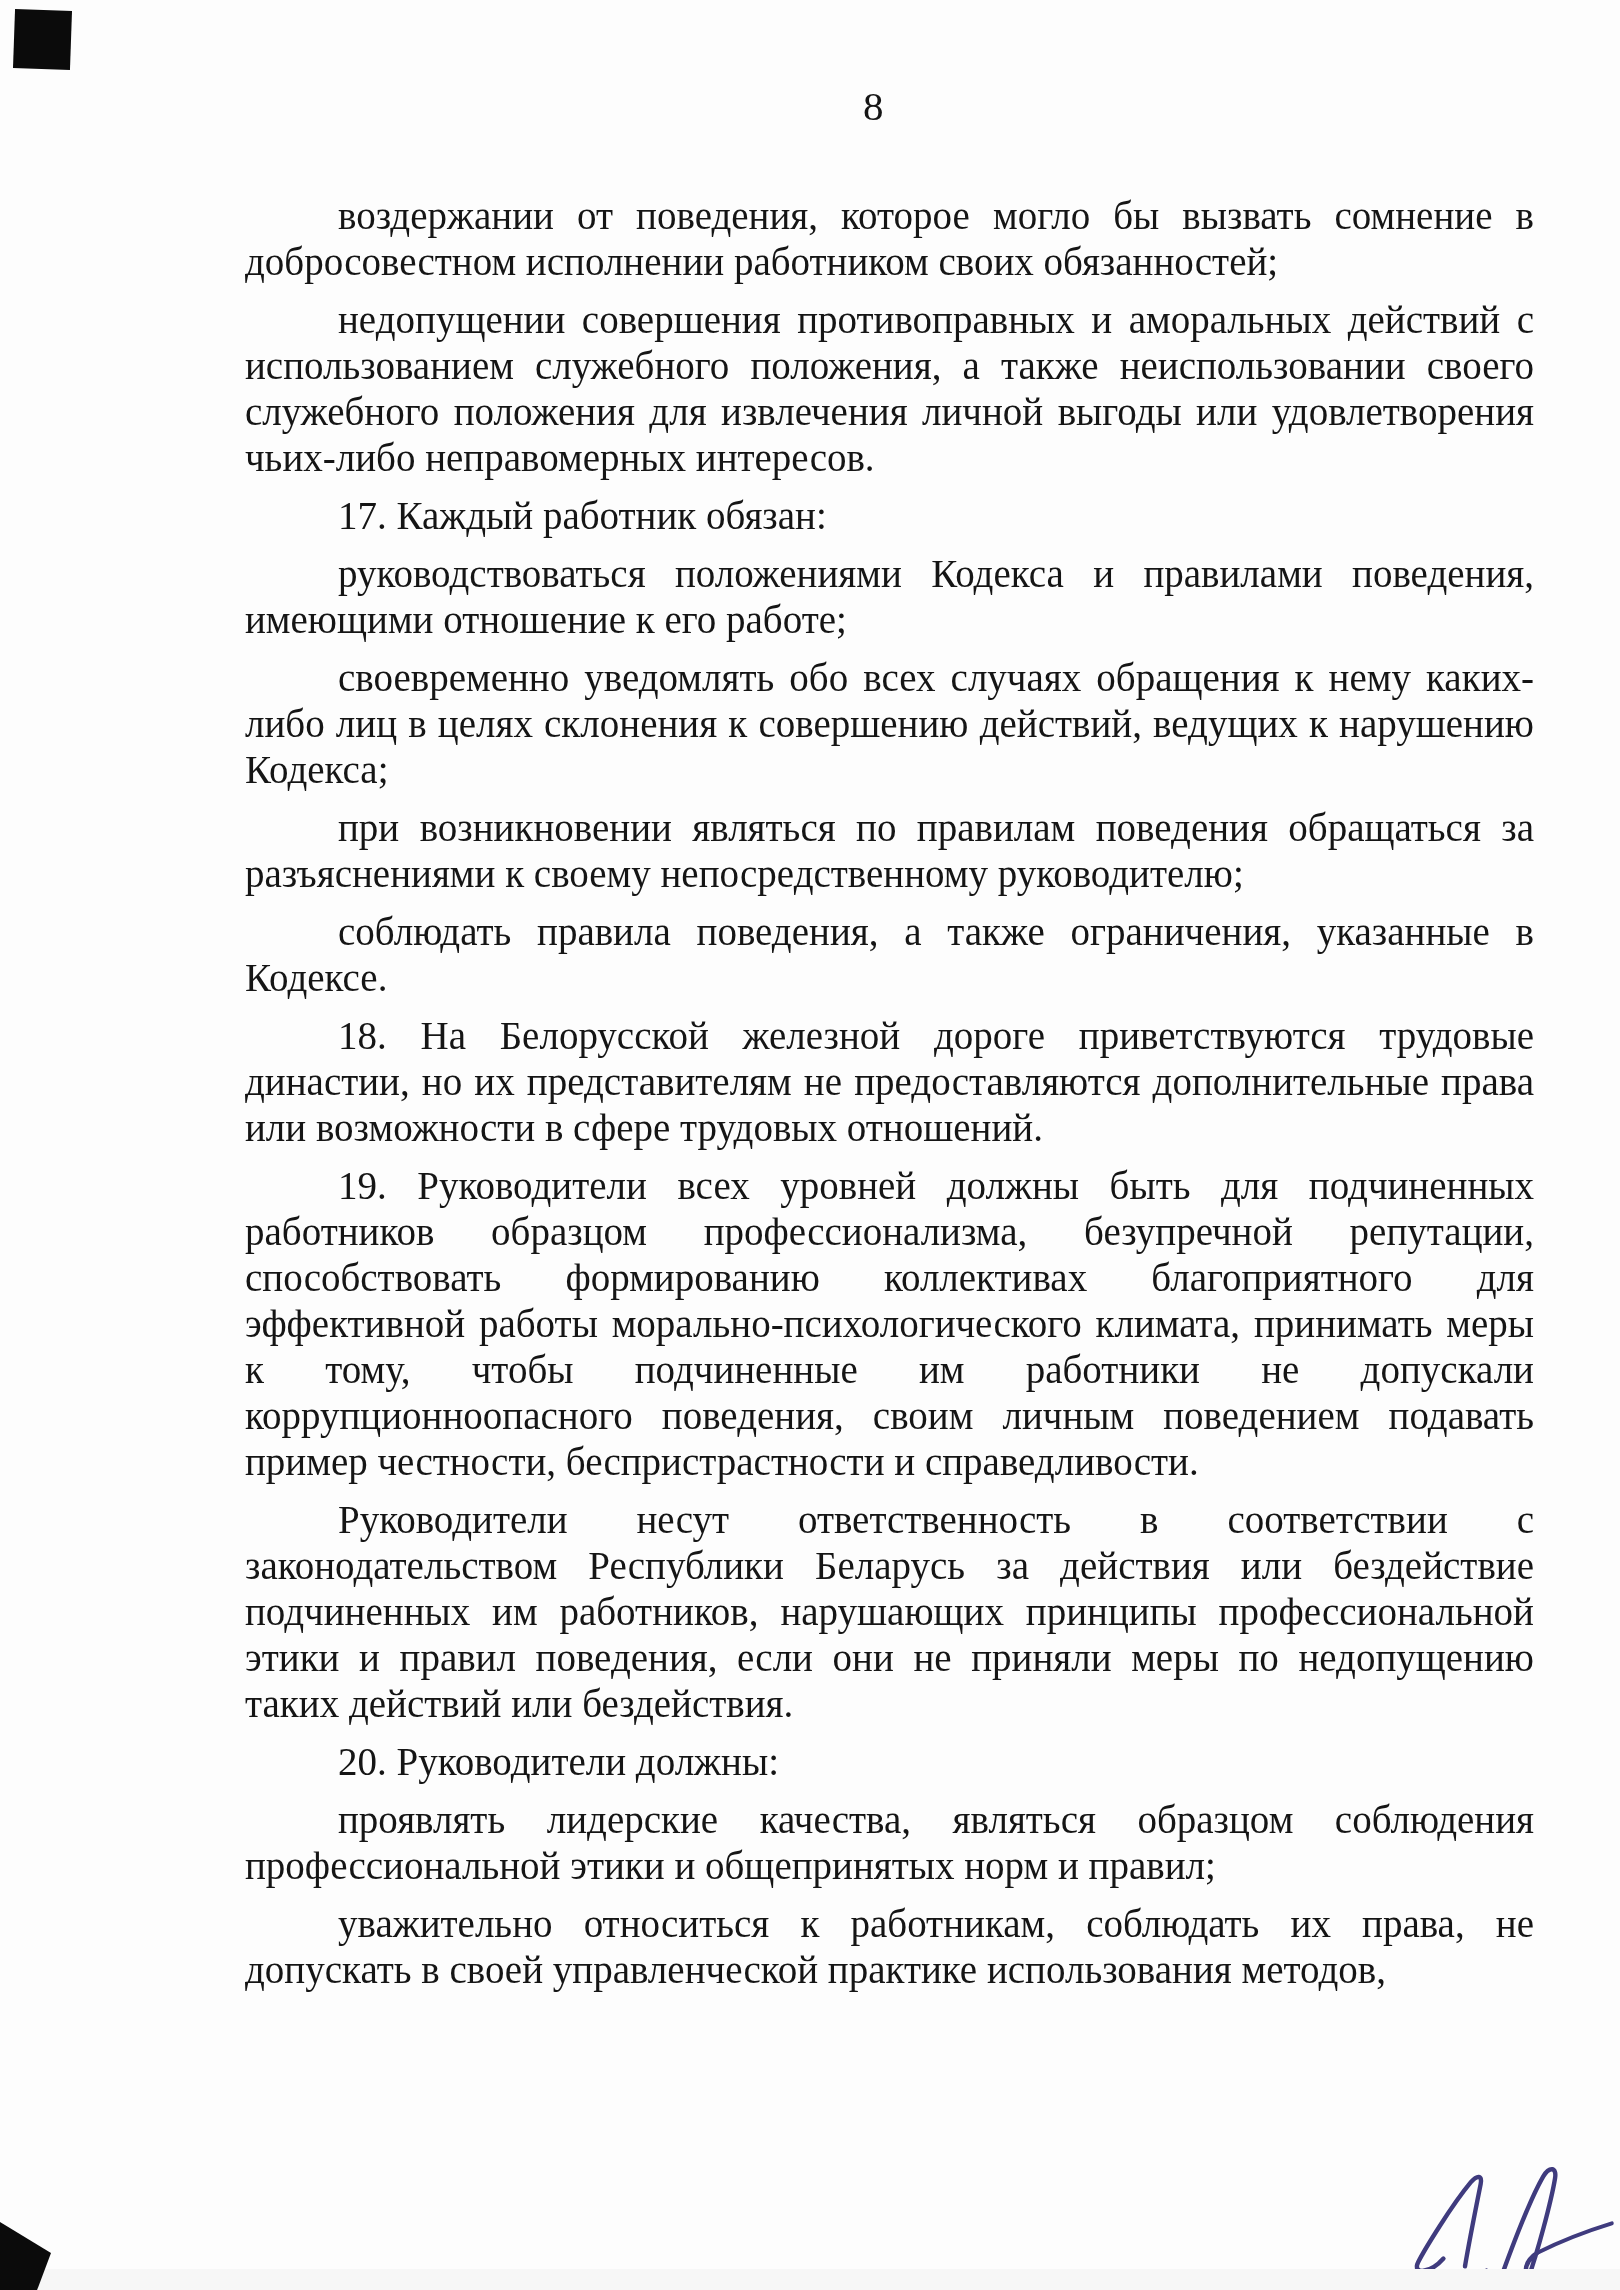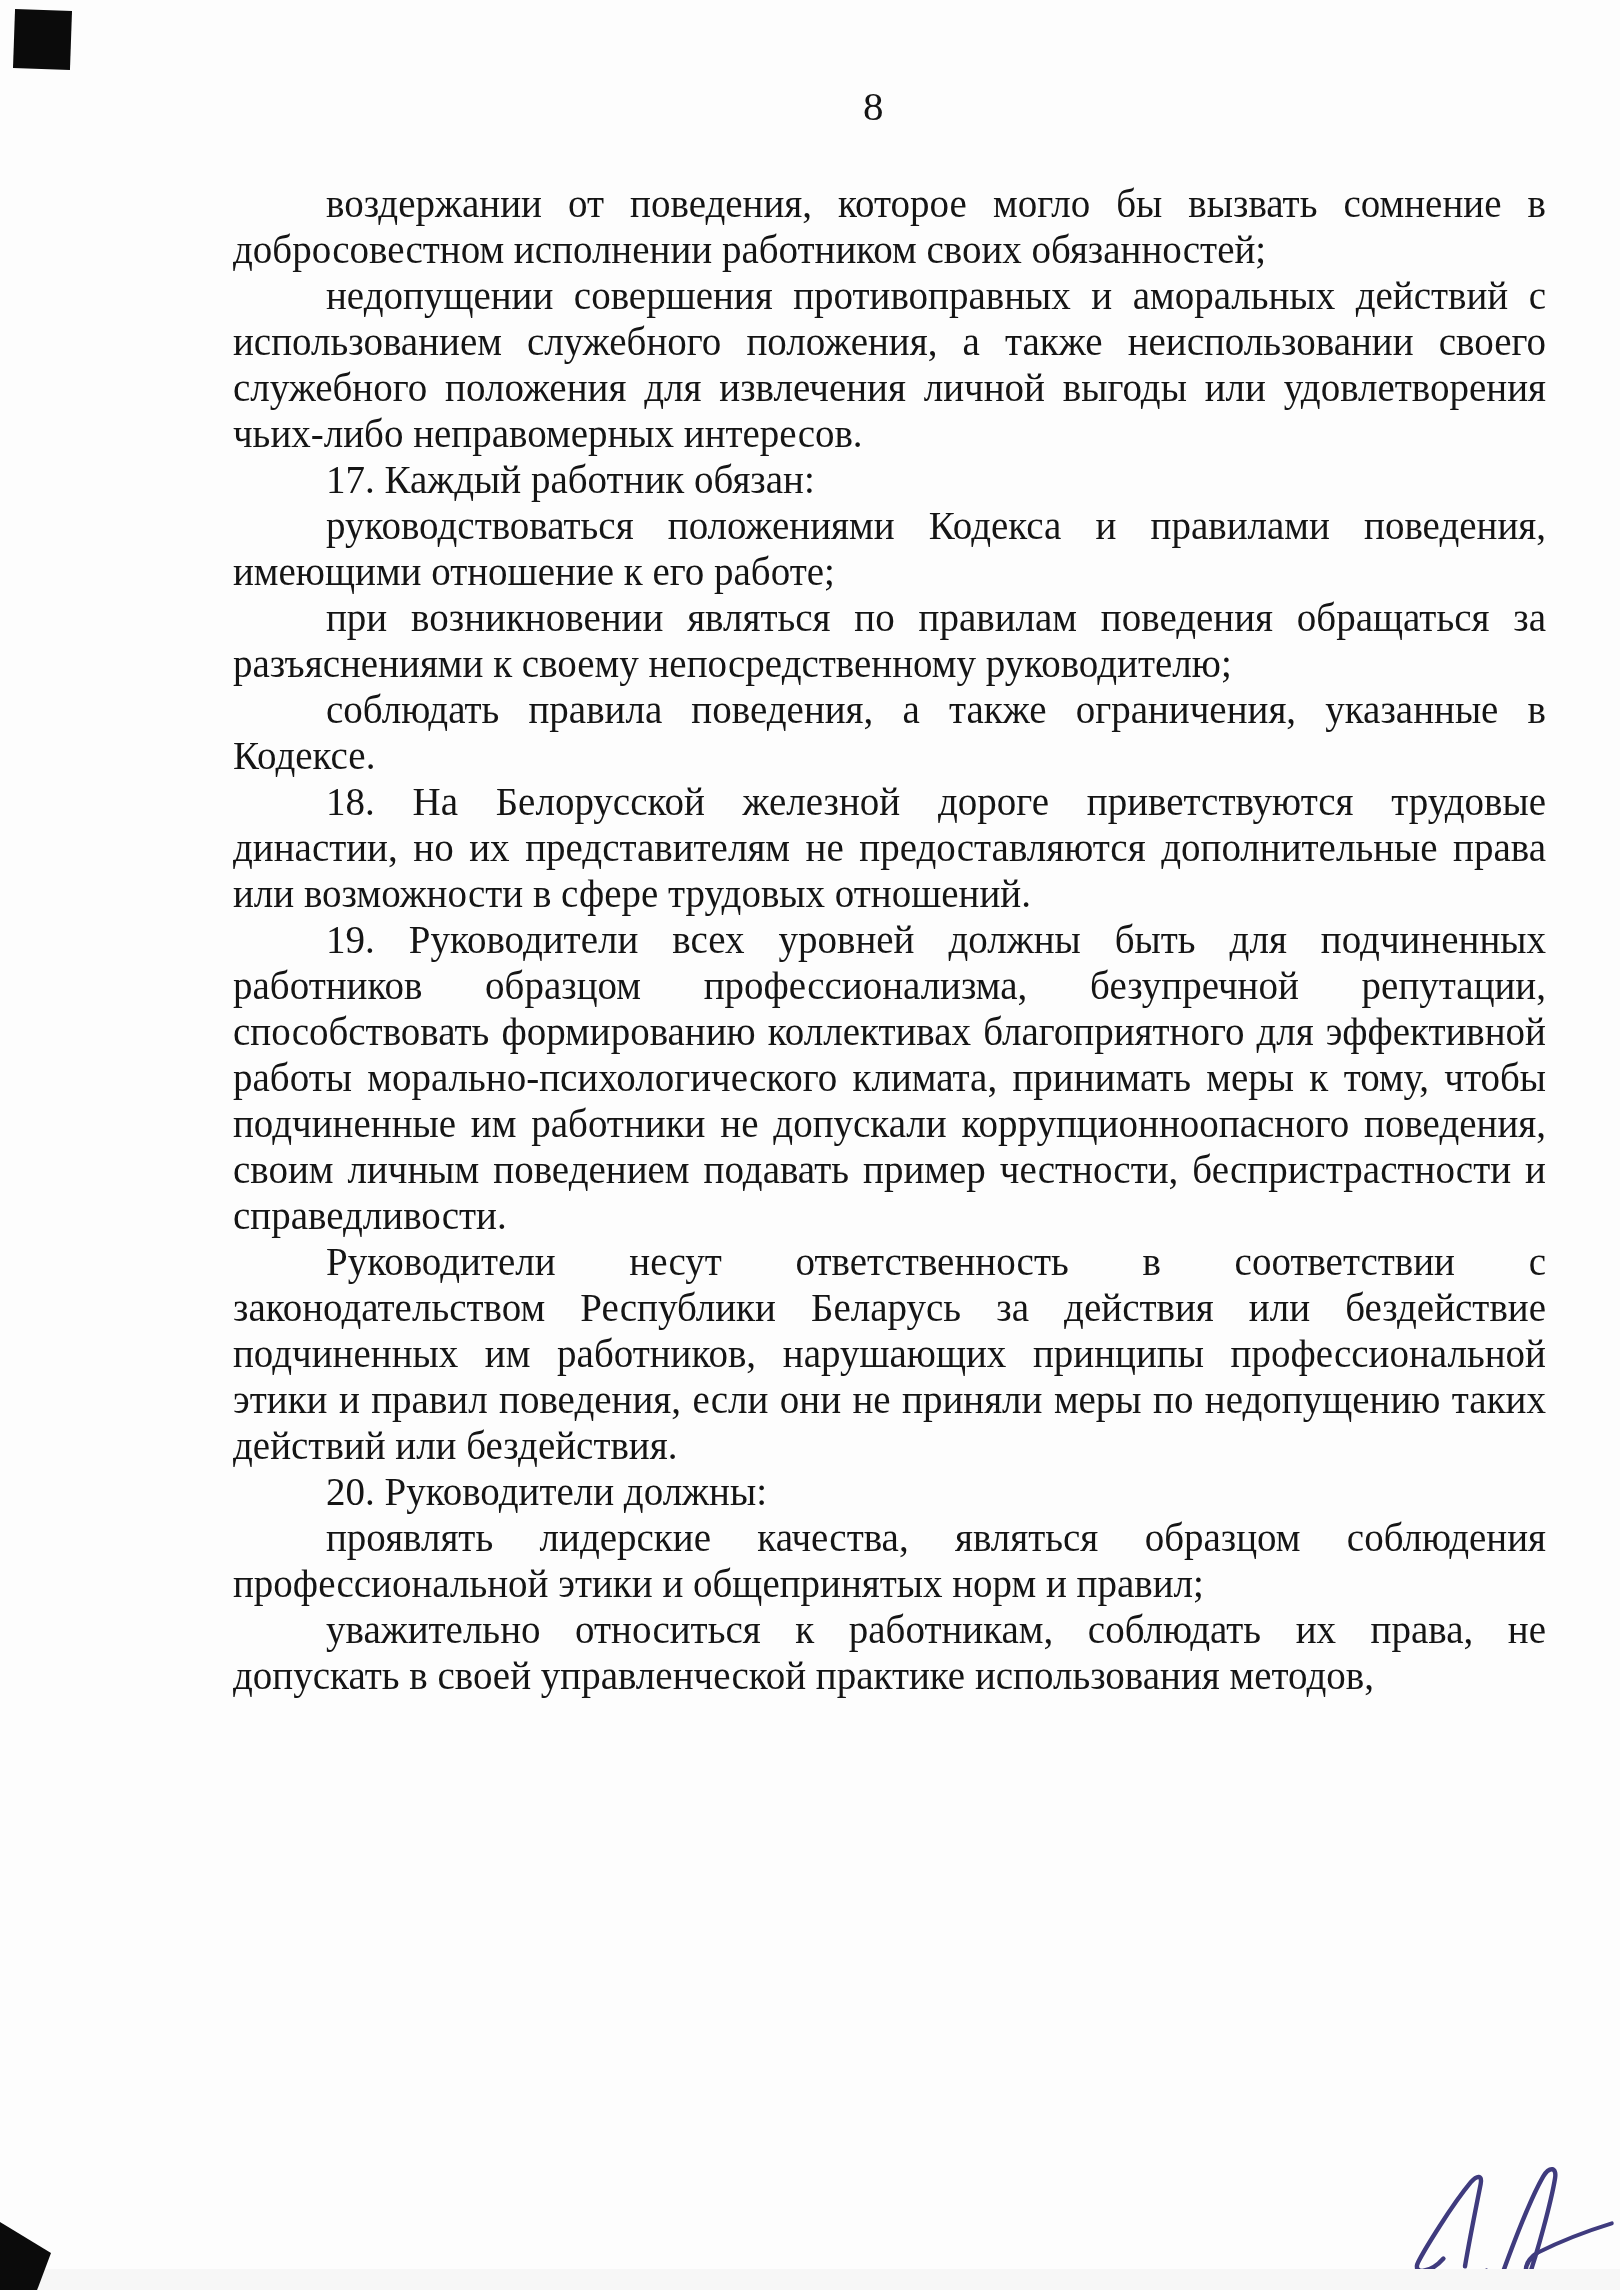--- a/index.html
+++ b/index.html
@@ -48,21 +48,21 @@
   .text-block {
     position: absolute;
     top: 181px;
     left: 233px;
     width: 1313px;
     font-size: 39px;
     line-height: 46px;
     text-align: justify;
   }
   .text-block p {
-    margin: 0;
+    margin: 12px;
     padding: 0;
     text-indent: 93px;
   }
   .section-heading {
     margin: 59px 0 19.6px 0;
     text-align: center;
     text-indent: 0;
     font-size: 39px;
     letter-spacing: 0px;
     white-space: nowrap;
@@ -82,20 +82,21 @@
 
   <div class="artifact-top-left"></div>
 
   <div class="page-number">8</div>
 
   <div class="text-block">
     <p>воздержании от поведения, которое могло бы вызвать сомнение в добросовестном исполнении работником своих обязанностей;</p>
     <p>недопущении совершения противоправных и аморальных действий с использованием служебного положения, а также неиспользовании своего служебного положения для извлечения личной выгоды или удовлетворения чьих-либо неправомерных интересов.</p>
     <p>17. Каждый работник обязан:</p>
     <p>руководствоваться положениями Кодекса и правилами поведения, имеющими отношение к его работе;</p>
+    <p>своевременно уведомлять обо всех случаях обращения к нему каких-либо лиц в целях склонения к совершению действий, ведущих к нарушению Кодекса;</p>
     <p>при возникновении являться по правилам поведения обращаться за разъяснениями к своему непосредственному руководителю;</p>
     <p>соблюдать правила поведения, а также ограничения, указанные в Кодексе.</p>
     <p>18. На Белорусской железной дороге приветствуются трудовые династии, но их представителям не предоставляются дополнительные права или возможности в сфере трудовых отношений.</p>
 
 
     <p>19. Руководители всех уровней должны быть для подчиненных работников образцом профессионализма, безупречной репутации, способствовать формированию коллективах благоприятного для эффективной работы морально-психологического климата, принимать меры к тому, чтобы подчиненные им работники не допускали коррупционноопасного поведения, своим личным поведением подавать пример честности, беспристрастности и справедливости.</p>
     <p>Руководители несут ответственность в соответствии с законодательством Республики Беларусь за действия или бездействие подчиненных им работников, нарушающих принципы профессиональной этики и правил поведения, если они не приняли меры по недопущению таких действий или бездействия.</p>
     <p>20. Руководители должны:</p>
     <p>проявлять лидерские качества, являться образцом соблюдения профессиональной этики и общепринятых норм и правил;</p>
     <p>уважительно относиться к работникам, соблюдать их права, не допускать в своей управленческой практике использования методов,</p>

